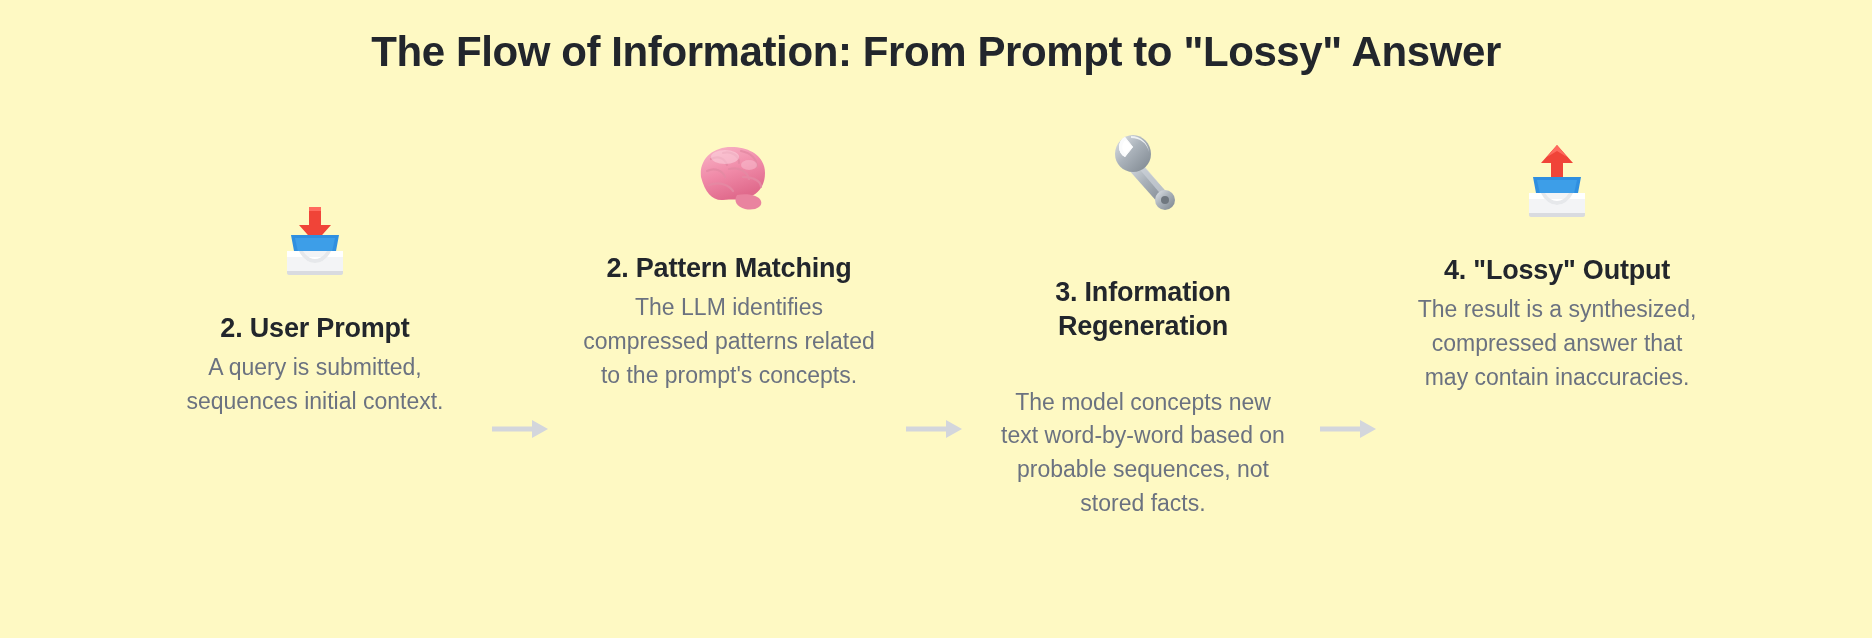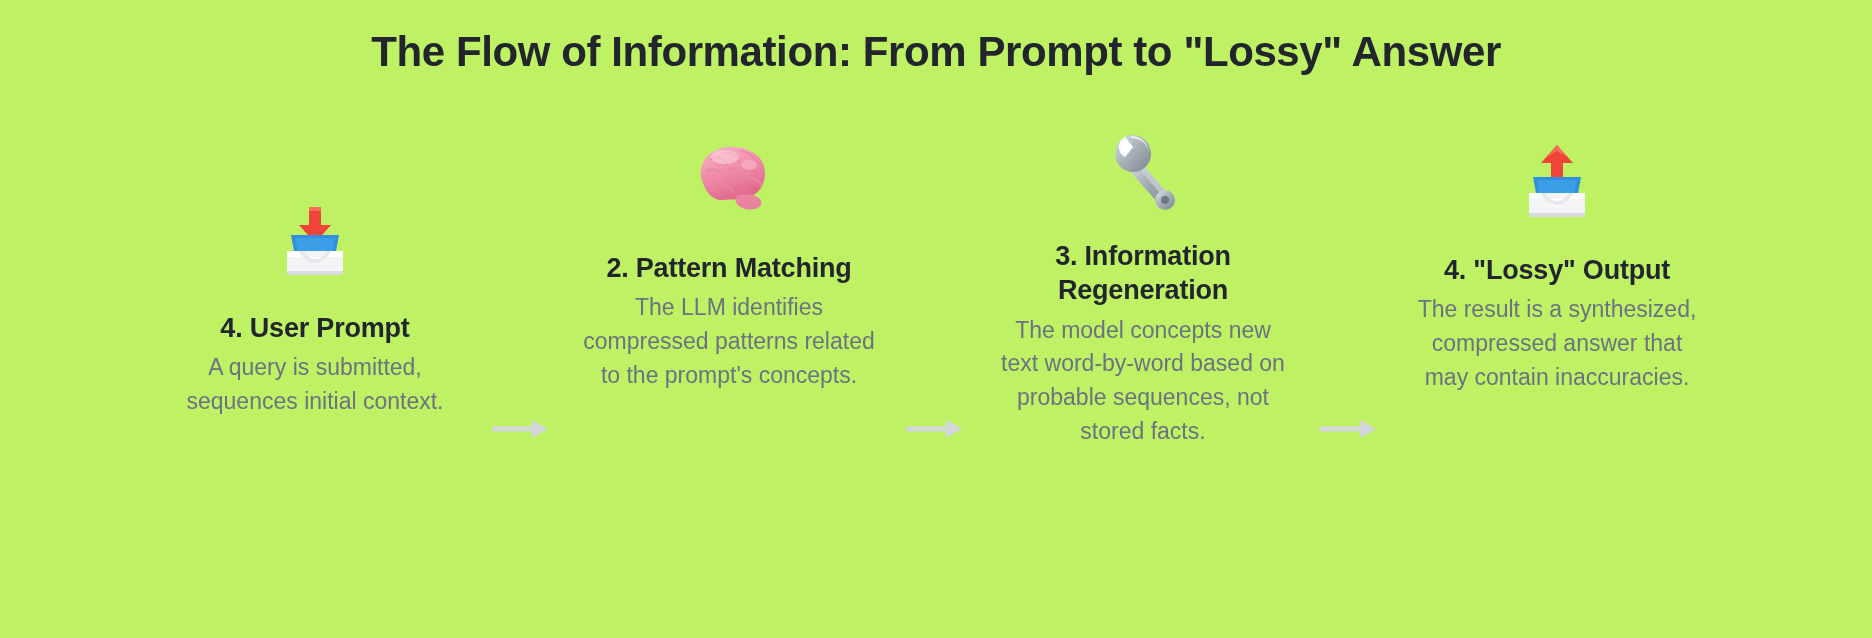--- a/index.html
+++ b/index.html
@@ -10,21 +10,21 @@
     height: 638px;
     background: #ffffff;
     font-family: "Liberation Sans", "DejaVu Sans", sans-serif;
     overflow: hidden;
   }
 
   #page {
     position: relative;
     width: 1872px;
     height: 638px;
-    background: #bef264;
+    background: #fef9c3;
     display: flex;
     flex-direction: column;
     align-items: center;
   }
 
   
   .page-title {
     margin-top: 26px;
     font-size: 42px;
     font-weight: 700;
@@ -80,21 +80,21 @@
     font-size: 23px;
     font-weight: 400;
     color: #6b7280;
     line-height: 1.47;
     max-width: 292px;
   }
 
   
   .step.s1 { padding-top: 66px; }
   .step.s2 { padding-top: 6px; }
-  .step.s3 { padding-top: 0px; }
+  .step.s3 { padding-top: 0px; gap: 36px; }
   .step.s4 { padding-top: 8px; }
 
   .step.s1 .step-icon { margin-bottom: 26px; }
   .step.s2 .step-icon { margin-bottom: 26px; }
   .step.s3 .step-icon { margin-bottom: 20px; }
   .step.s4 .step-icon { margin-bottom: 26px; }
 
   
   .arrow {
     flex: 0 0 96px;
@@ -125,21 +125,21 @@
 
           <path d="M24 46 L72 46 L66 78 L30 78 z" fill="#2f8fe0"></path>
           <path d="M28 49 L68 49 L63 72 L33 72 z" fill="#3d9ee8"></path>
 
           <path d="M20 62 L76 62 L76 82 Q76 85 73 85 L23 85 Q20 85 20 82 z" fill="#f3f4f6"></path>
           <path d="M20 62 L32 62 Q38 74 48 74 Q58 74 64 62 L76 62 L76 68 L20 68 z" fill="#ffffff"></path>
           <path d="M32 62 Q38 74 48 74 Q58 74 64 62 L60 62 Q55 70 48 70 Q41 70 36 62 z" fill="#e6e8eb"></path>
           <path d="M20 82 L76 82 L76 84 Q76 86 73 86 L23 86 Q20 86 20 84 z" fill="#d9dbe0"></path>
         </svg>
       </span>
-      <div class="step-title">4. User Prompt</div>
+      <div class="step-title">2. User Prompt</div>
       <div class="step-desc">A query is submitted, sequences initial context.</div>
     </div>
 
     <div class="arrow">
       <svg width="64" height="26" viewBox="0 0 64 26" aria-hidden="true">
         <path d="M2 13 H46" stroke="#d3d6dc" stroke-width="5" stroke-linecap="butt" fill="none"></path>
         <path d="M42 4 L58 13 L42 22 z" fill="#d3d6dc"></path>
       </svg>
     </div>
 

